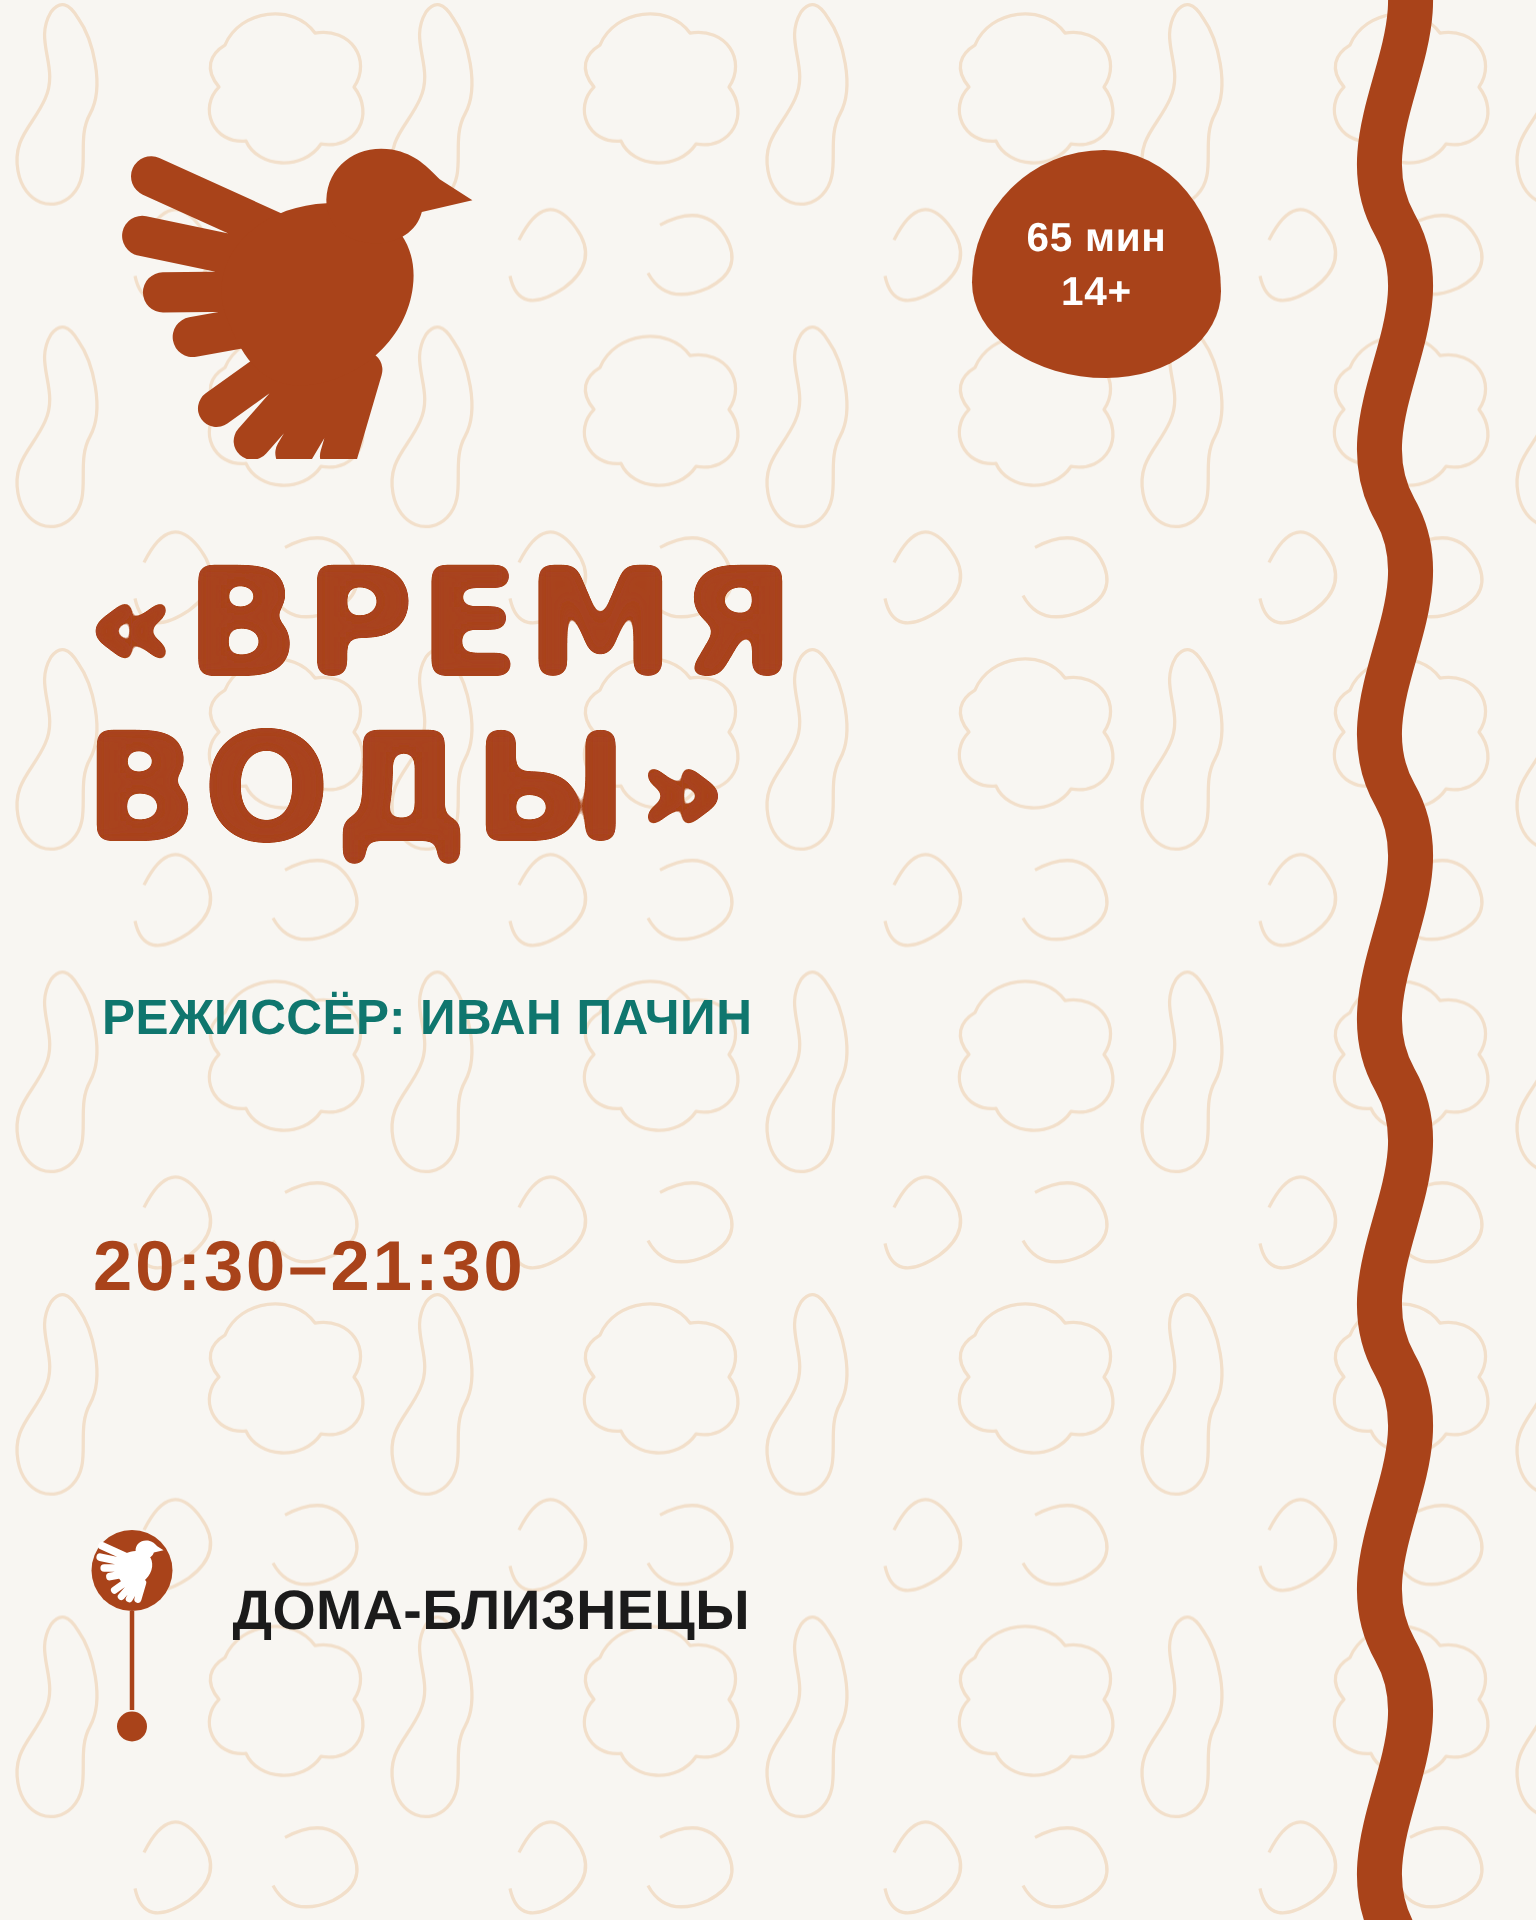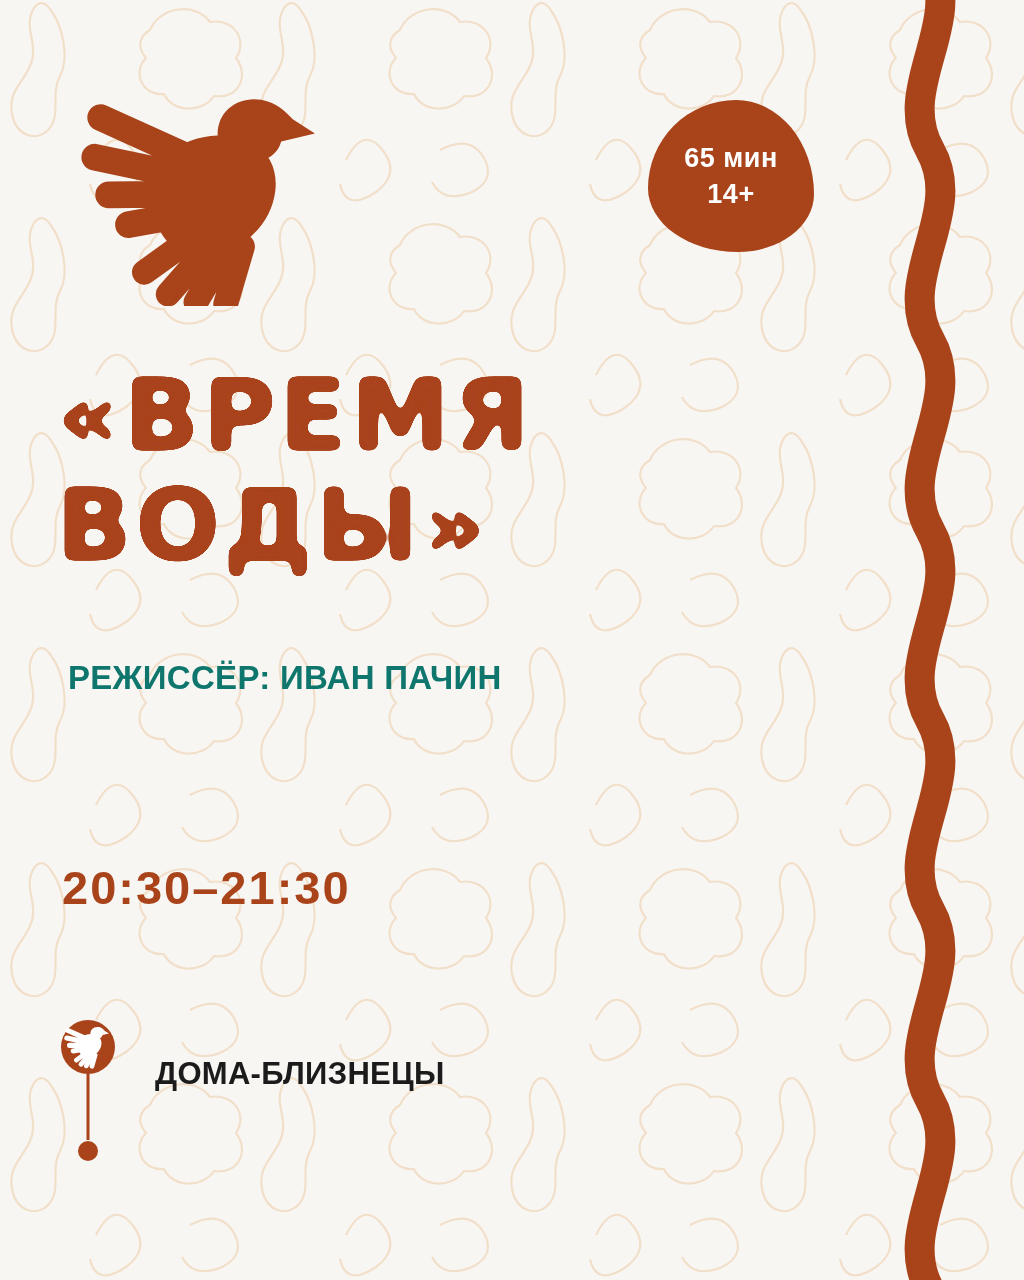--- a/index.html
+++ b/index.html
@@ -33,25 +33,25 @@
   .title-svg text {
     font-family: "DejaVu Sans", sans-serif;
     font-weight: bold;
     font-size: 100px;
     letter-spacing: 3px;
     fill: #a9431a;
   }
 
   .credits { left: 68px; top: 610px; color: #0f766e; font-weight: bold; font-size: 33px; line-height: 44px; letter-spacing: 0.3px; margin-top: 46px; }
 
-  .event-time { left: 62px; top: 816px; color: #a9431a; font-weight: bold; font-size: 47px; letter-spacing: 2px; margin-top: 44px; }
+  .event-time { left: 62px; top: 816px; color: #a9431a; font-weight: bold; font-size: 47px; letter-spacing: 2px; }
 
   .pin-svg { left: 54px; top: 1014px; width: 72px; height: 152px; }
 
-  .location { left: 155px; top: 1052px; color: #1b1b1b; font-weight: bold; font-size: 31px; line-height: 43px; letter-spacing: 0.3px; }
+  .location { left: 155px; top: 1052px; color: #1b1b1b; font-weight: bold; font-size: 37px; line-height: 43px; letter-spacing: 0.3px; }
 
   .ribbon { left: 880px; top: 0; width: 144px; height: 1280px; }
 
   .hidden-defs { position: absolute; width: 0; height: 0; overflow: hidden; }
 </style>
 </head>
 <body>
 
 <div class="poster">
 

